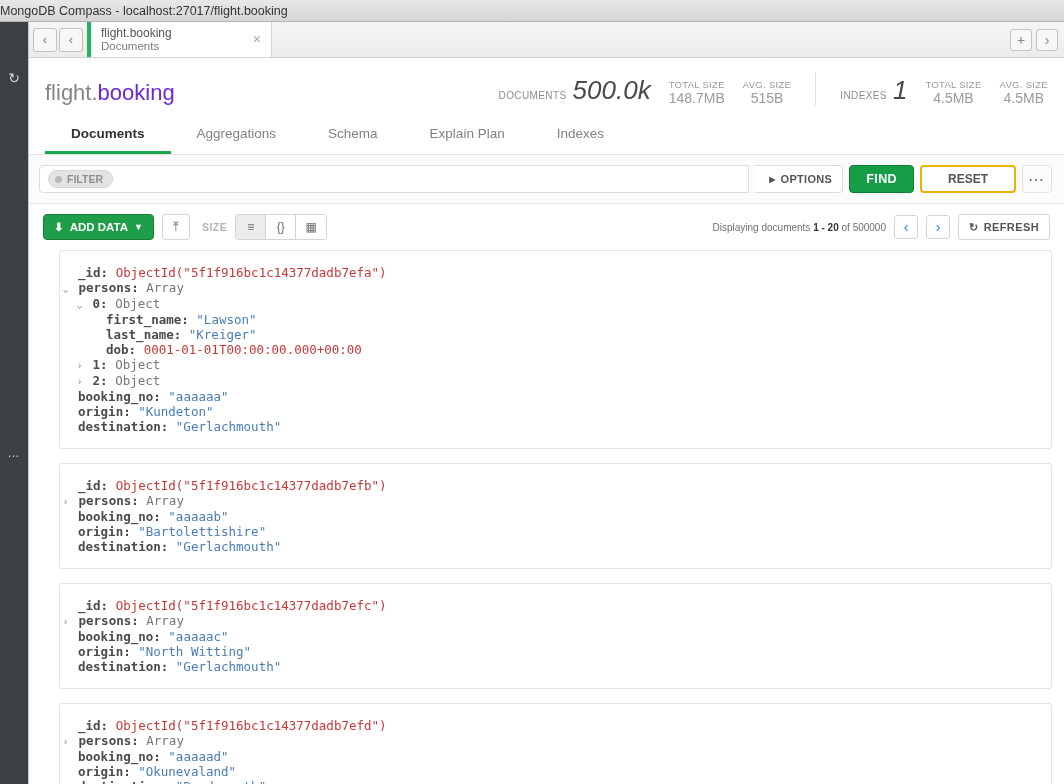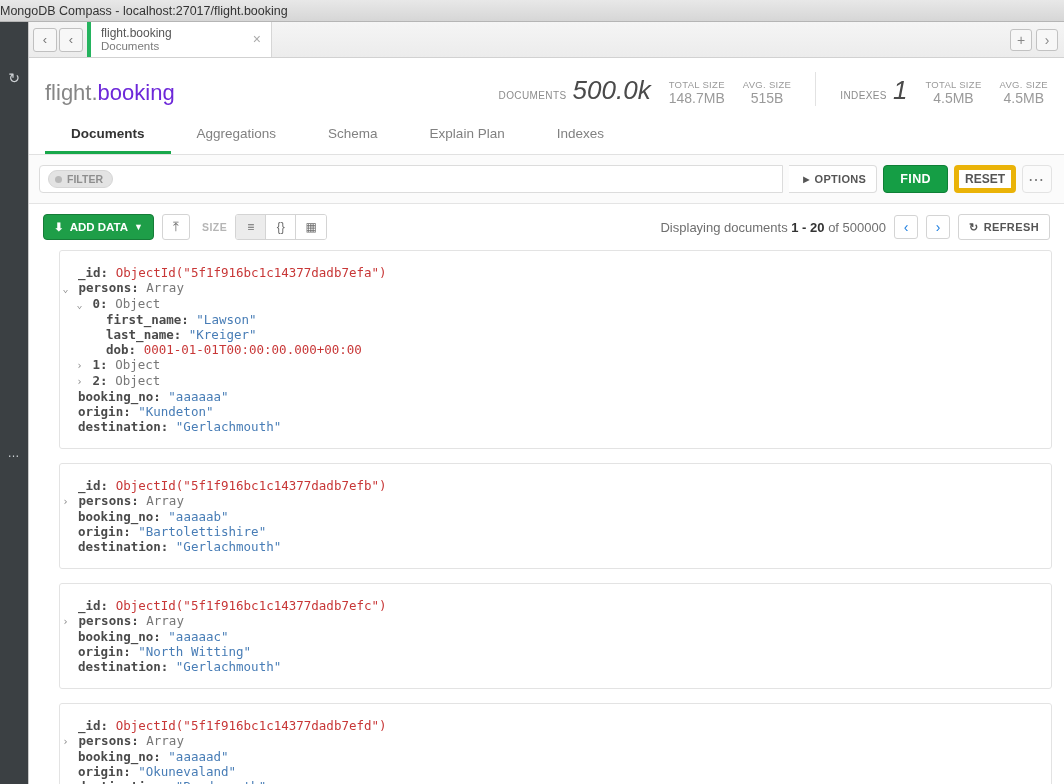--- a/index.html
+++ b/index.html
@@ -34,33 +34,33 @@
   .tabs2 { display:flex; border-bottom: 1px solid #e1e1e1; padding: 0 16px; margin-top: 10px; gap: 0; }
   .tabs2 .t { padding: 10px 26px 10px 26px; color:#818181; font-size: 13.5px; cursor:pointer;}
   .tabs2 .t.active { color:#333; font-weight: 600; border-bottom: 3px solid #18a84b; }
   .filterrow { display:flex; gap:6px; align-items:center; padding: 10px 12px 10px 10px; border-bottom:1px solid #e4e4e4; background:#fbfbfb;}
   .filterpill { border:1px solid #d6d6d6; border-radius: 10px; padding: 2px 9px 2px 18px; font-size: 10.5px; font-weight:700; color:#8e8e8e; background: #e3e3e3; position:relative;}
   .filterpill::before { content:""; position:absolute; left:6px; top:5px; width:7px; height:7px; border-radius:50%; background:#b9b9b9;}
   .filterinput { flex:1; height:28px; border:1px solid #dcdcdc; border-radius: 4px 0 0 4px; padding: 0 8px; background:#fff; display:flex; align-items:center;}
   .filterinput > .pill-wrap { display:flex; align-items:flex-end;}
   .optbtn { height:28px; border:1px solid #dcdcdc; border-left:none; border-radius: 0 4px 4px 0; padding: 0 10px 0 14px; background:#fff; font-size: 11px; font-weight:600; color:#555; letter-spacing:0.3px; display:flex; align-items:center; gap:5px;}
   .findbtn { height:28px; padding: 0 16px; background:#159e45; color:#fff; border:1px solid #0e7f36; border-radius:4px; font-weight:700; font-size:12.5px; letter-spacing:0.4px;}
-  .resetbtn { height:28px; padding: 0 6px; background:#fff; border:5px solid #eab308; border-radius:4px; font-weight:600; font-size:12px; color:#555;}
+  .resetbtn { height:28px; padding: 0 26px; background:#fff; border:2px solid #eab308; border-radius:4px; font-weight:600; font-size:12px; color:#555;}
   .morebtn { height:28px; width:30px; display:flex; align-items:center; justify-content:center; border:1px solid #e3e3e3; border-radius:4px; color:#777; font-size:16px; letter-spacing:2px;}
   .toolrow { display:flex; align-items:center; padding: 10px 14px 10px 14px; gap:8px; }
   .adddata { height:26px; background:#1e9e48; color:#fff; border-radius:4px; padding: 0 10px; display:flex; align-items:center; gap:6px; font-weight:700; font-size:11.5px; border:1px solid #167c38;}
   .adddata .caret { font-size:9px;}
   .iconbtn { width:28px; height:26px; border:1px solid #d4d4d4; border-radius:3px; display:flex; align-items:center; justify-content:center; color:#6b6b6b; background:#fff;}
   .viewlab { font-size:10.5px; color:#b5b5b5; font-weight:700; letter-spacing:0.5px; margin-left:4px;}
   .viewgroup { display:flex; border:1px solid #d4d4d4; border-radius:3px; overflow:hidden; }
   .viewgroup .v { width:30px; height:24px; display:flex; align-items:center; justify-content:center; color:#6d6d6d; font-size:12px; border-right:1px solid #d4d4d4; background:#fff;}
   .viewgroup .v:last-child { border-right:none;}
   .viewgroup .v.active { background:#ececec; }
   .toolrow .right { margin-left:auto; display:flex; align-items:center; gap:8px; }
-  .paging { color:#6f6f6f; font-size:13px;}
+  .paging { color:#6f6f6f; font-size:10px;}
   .paging b { color:#333; }
   .pagebtn { width:24px; height:24px; border:1px solid #d4d4d4; border-radius:3px; display:flex; align-items:center; justify-content:center; font-size:14px;}
   .pagebtn.prev { color:#1e7fe0;}
   .pagebtn.next { color:#1e7fe0;}
   .refreshbtn { height:26px; padding:0 10px; border:1px solid #d4d4d4; border-radius:3px; display:flex; align-items:center; gap:5px; font-size:11px; font-weight:700; color:#555; letter-spacing:0.4px;}
   .doclist { flex:1; overflow:auto; padding: 0 12px 18px 30px; }
   .doccard { border:1px solid #e3e3e3; border-radius:3px; padding: 14px 16px 14px 60px; margin-bottom: 14px; position:relative; }
   .mono { font-family: "Menlo","Consolas",monospace; font-size: 12.5px; line-height: 15px; white-space: pre; padding-left: 18px;}
   .k { color:#4b4b4b; font-weight:700;}
   .str { color:#487db6;}

